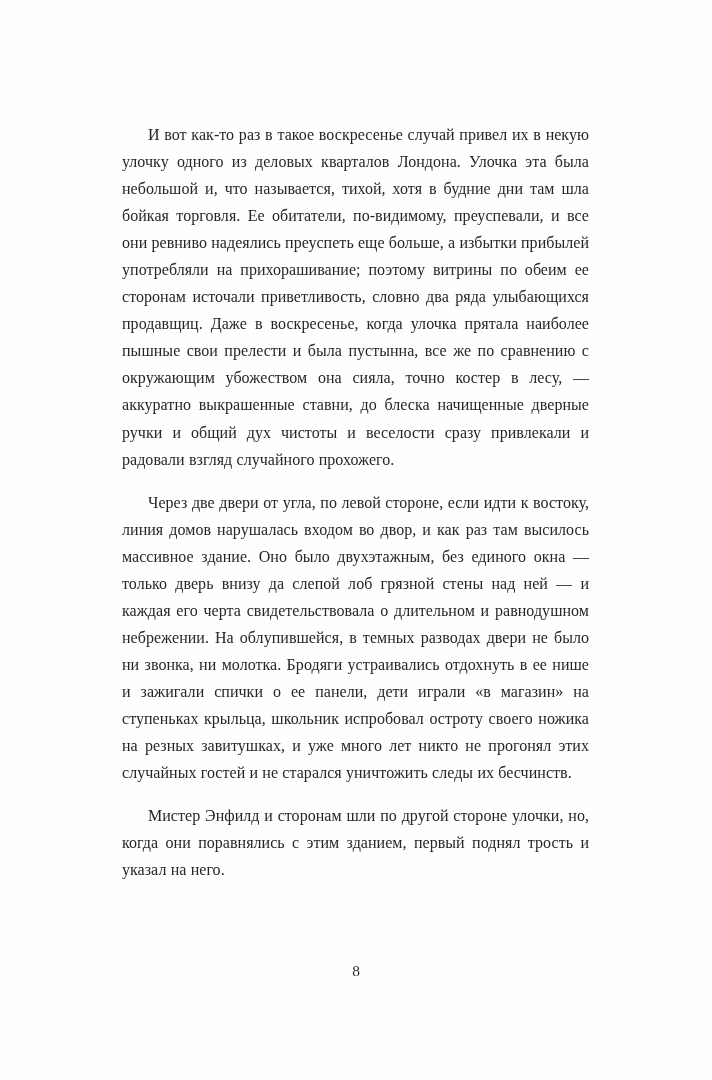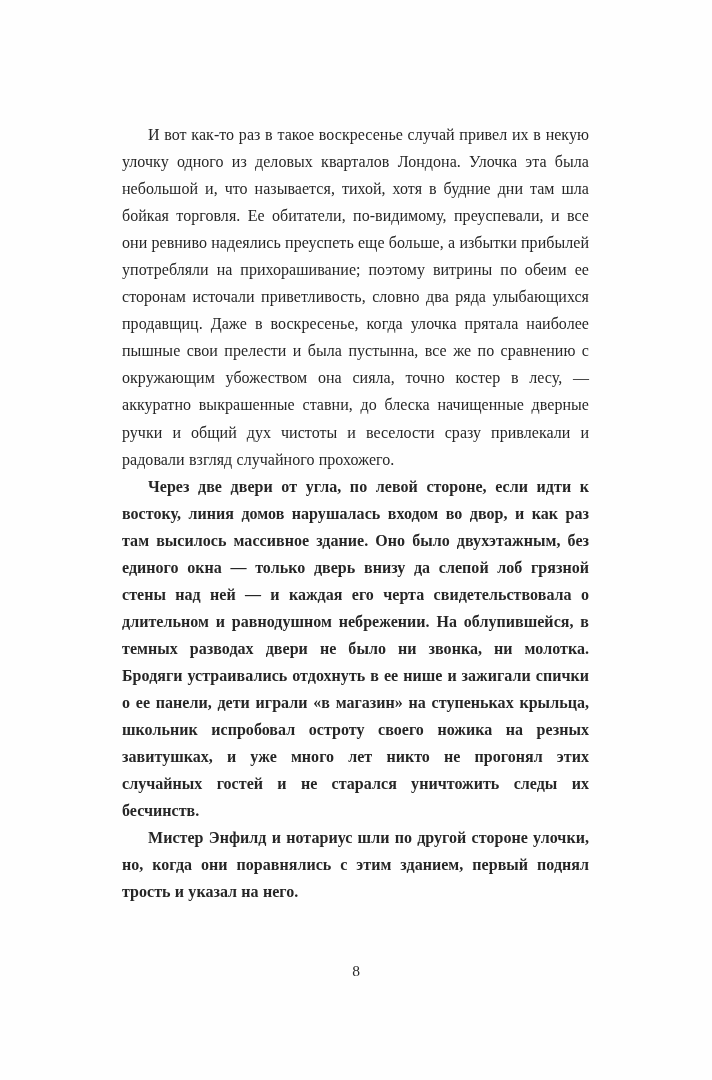--- a/index.html
+++ b/index.html
@@ -33,40 +33,39 @@
     text-indent: 26px;
     font-size: 16px;
     line-height: 27.05px;
     color: #262626;
     letter-spacing: 0.04px;
     word-spacing: 0.2px;
     hyphens: manual;
     -webkit-hyphens: manual;
   }
   .para + .para {
-    margin-top: 0;
-    font-weight: bold;
+    margin-top: 16px;
   }
   .page-number {
     position: absolute;
     left: 0;
     top: 962px;
     width: 712px;
     text-align: center;
     font-size: 15.5px;
     color: #2b2b2b;
     font-family: "Liberation Serif", "DejaVu Serif", serif;
   }
 </style>
 </head>
 <body>
 
 <div class="page">
 
   <div class="text-block">
     <p class="para">И вот как-то раз в такое воскресенье случай привел их в некую улочку одного из деловых кварталов Лондона. Улочка эта была небольшой и, что называется, тихой, хотя в будние дни там шла бойкая торговля. Ее обитатели, по-видимому, преуспевали, и все они ревниво надеялись преуспеть еще больше, а избытки прибылей употребляли на прихорашивание; поэтому витрины по обеим ее сторонам источали приветливость, словно два ряда улыбающихся продавщиц. Даже в воскресенье, когда улочка прятала наиболее пышные свои прелести и была пустынна, все же по сравнению с окружающим убожеством она сияла, точно костер в лесу, — аккуратно выкрашенные ставни, до блеска начищенные дверные ручки и общий дух чистоты и веселости сразу привлекали и радовали взгляд случайного прохожего.</p>
     <p class="para">Через две двери от угла, по левой стороне, если идти к востоку, линия домов нарушалась входом во двор, и как раз там высилось массивное здание. Оно было двухэтажным, без единого окна — только дверь внизу да слепой лоб грязной стены над ней — и каждая его черта свидетельствовала о длительном и равнодушном небрежении. На облупившейся, в темных разводах двери не было ни звонка, ни молотка. Бродяги устраивались отдохнуть в ее нише и зажигали спички о ее панели, дети играли «в магазин» на ступеньках крыльца, школьник испробовал остроту своего ножика на резных завитушках, и уже много лет никто не прогонял этих случайных гостей и не старался уничтожить следы их бесчинств.</p>
-    <p class="para">Мистер Энфилд и нотариус шли по другой стороне улочки, но, когда они поравнялись с этим зданием, первый поднял трость и указал на него.</p>
+    <p class="para">Мистер Энфилд и сторонам шли по другой стороне улочки, но, когда они поравнялись с этим зданием, первый поднял трость и указал на него.</p>
   </div>
 
   <div class="page-number">8</div>
 
 </div>
 
 </body></html>

